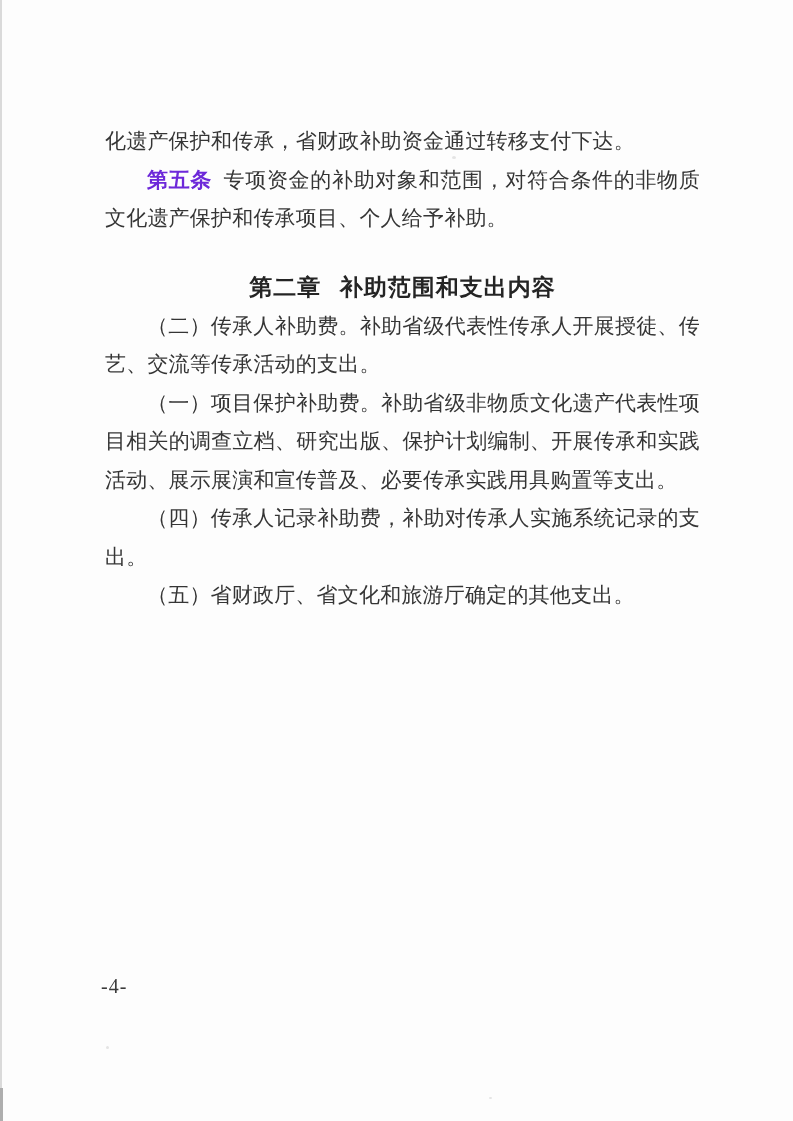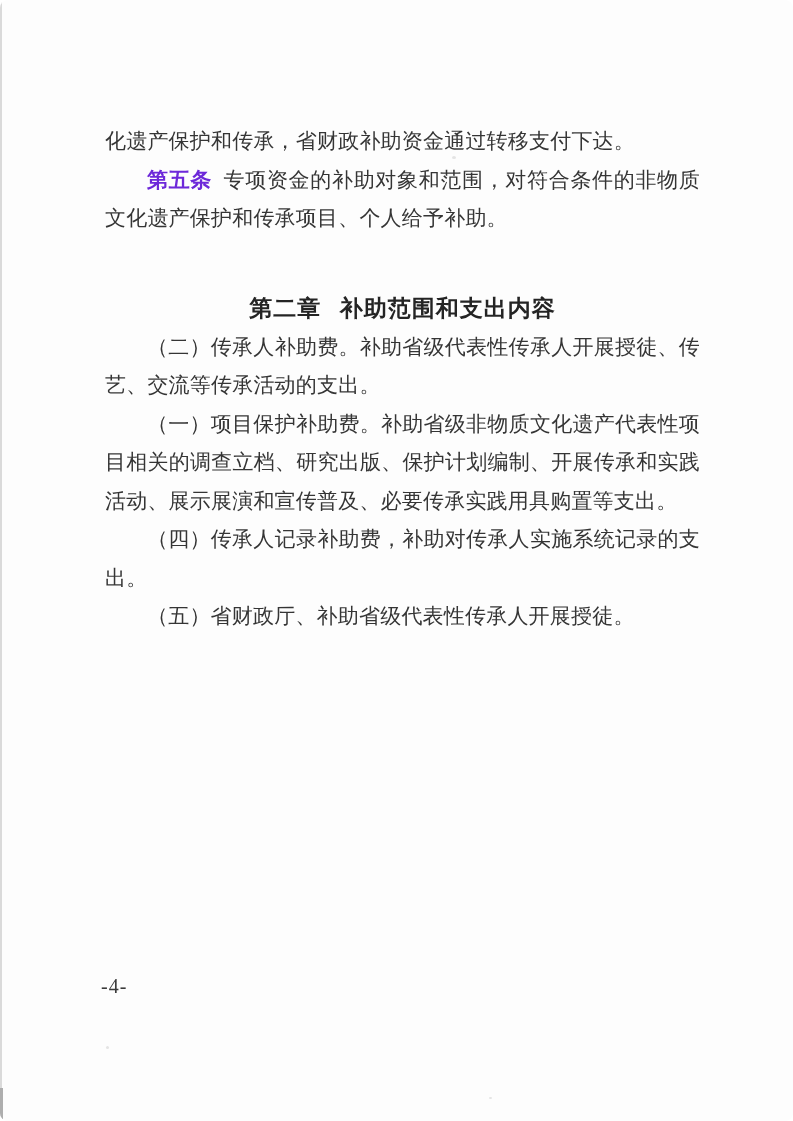--- a/index.html
+++ b/index.html
@@ -5,21 +5,20 @@
   * { margin: 0; padding: 0; box-sizing: border-box; }
   html, body { width: 793px; background: #ffffff; }
   body { font-family: "Liberation Serif", "DejaVu Serif", serif; }
 
   .page {
     position: relative;
     width: 793px;
     height: 1121px;
     background: #fdfdfd;
     overflow: hidden;
-    border-radius: 8px;
   }
 
   
   .scan-edge-left {
     position: absolute; left: 0; top: 0;
     width: 2px; height: 100%;
     background: #dadada;
   }
   .scan-edge-left-dark {
     position: absolute; left: 0; top: 1088px;
@@ -52,21 +51,21 @@
   .para.no-indent { text-indent: 0; }
 
   .lead {
     font-weight: 700;
     color: #6d28d9;
     margin-right: 0.55em;
   }
   .lead:empty { display: none; margin: 0; }
 
   .chapter-heading {
-    margin-top: 50px;
+    margin-top: 29px;
     font-family: "Liberation Sans", "DejaVu Sans", sans-serif;
     font-size: 23px;
     line-height: 40px;
     font-weight: 700;
     color: #242424;
     text-align: center;
     letter-spacing: 1px;
   }
   .chapter-heading .ch-title { margin-left: 0.8em; }
 
@@ -113,21 +112,21 @@
     <p class="para">
       <span>（一）项目保护补助费。补助省级非物质文化遗产代表性项目相关的调查立档、研究出版、保护计划编制、开展传承和实践活动、展示展演和宣传普及、必要传承实践用具购置等支出。</span>
     </p>
 
 
     <p class="para">
       <span>（四）传承人记录补助费，补助对传承人实施系统记录的支出。</span>
     </p>
 
     <p class="para">
-      <span>（五）省财政厅、补助省级代表性传承人开展授徒。</span>
+      <span>（五）省财政厅、省文化和旅游厅确定的其他支出。</span>
     </p>
 
 
 
   </div>
 
   <div class="page-number">-4-</div>
 
 </div>
 

